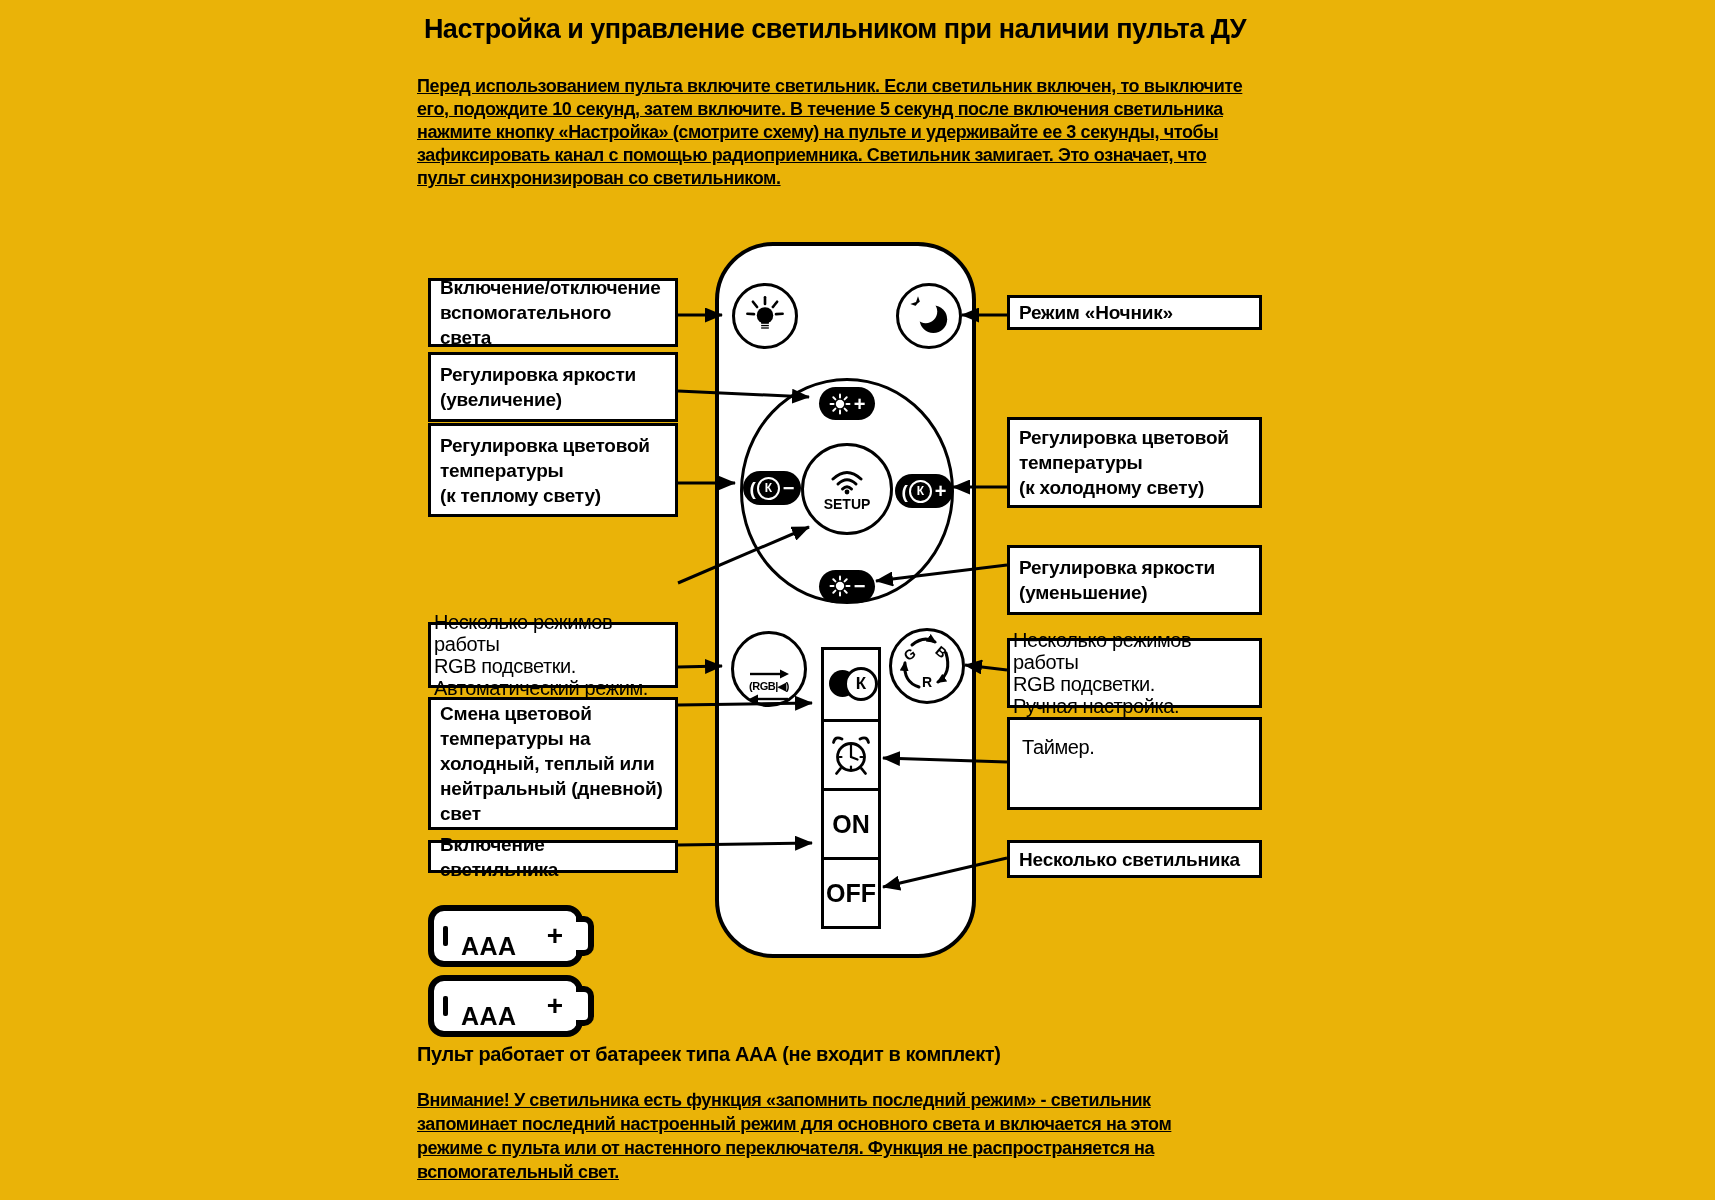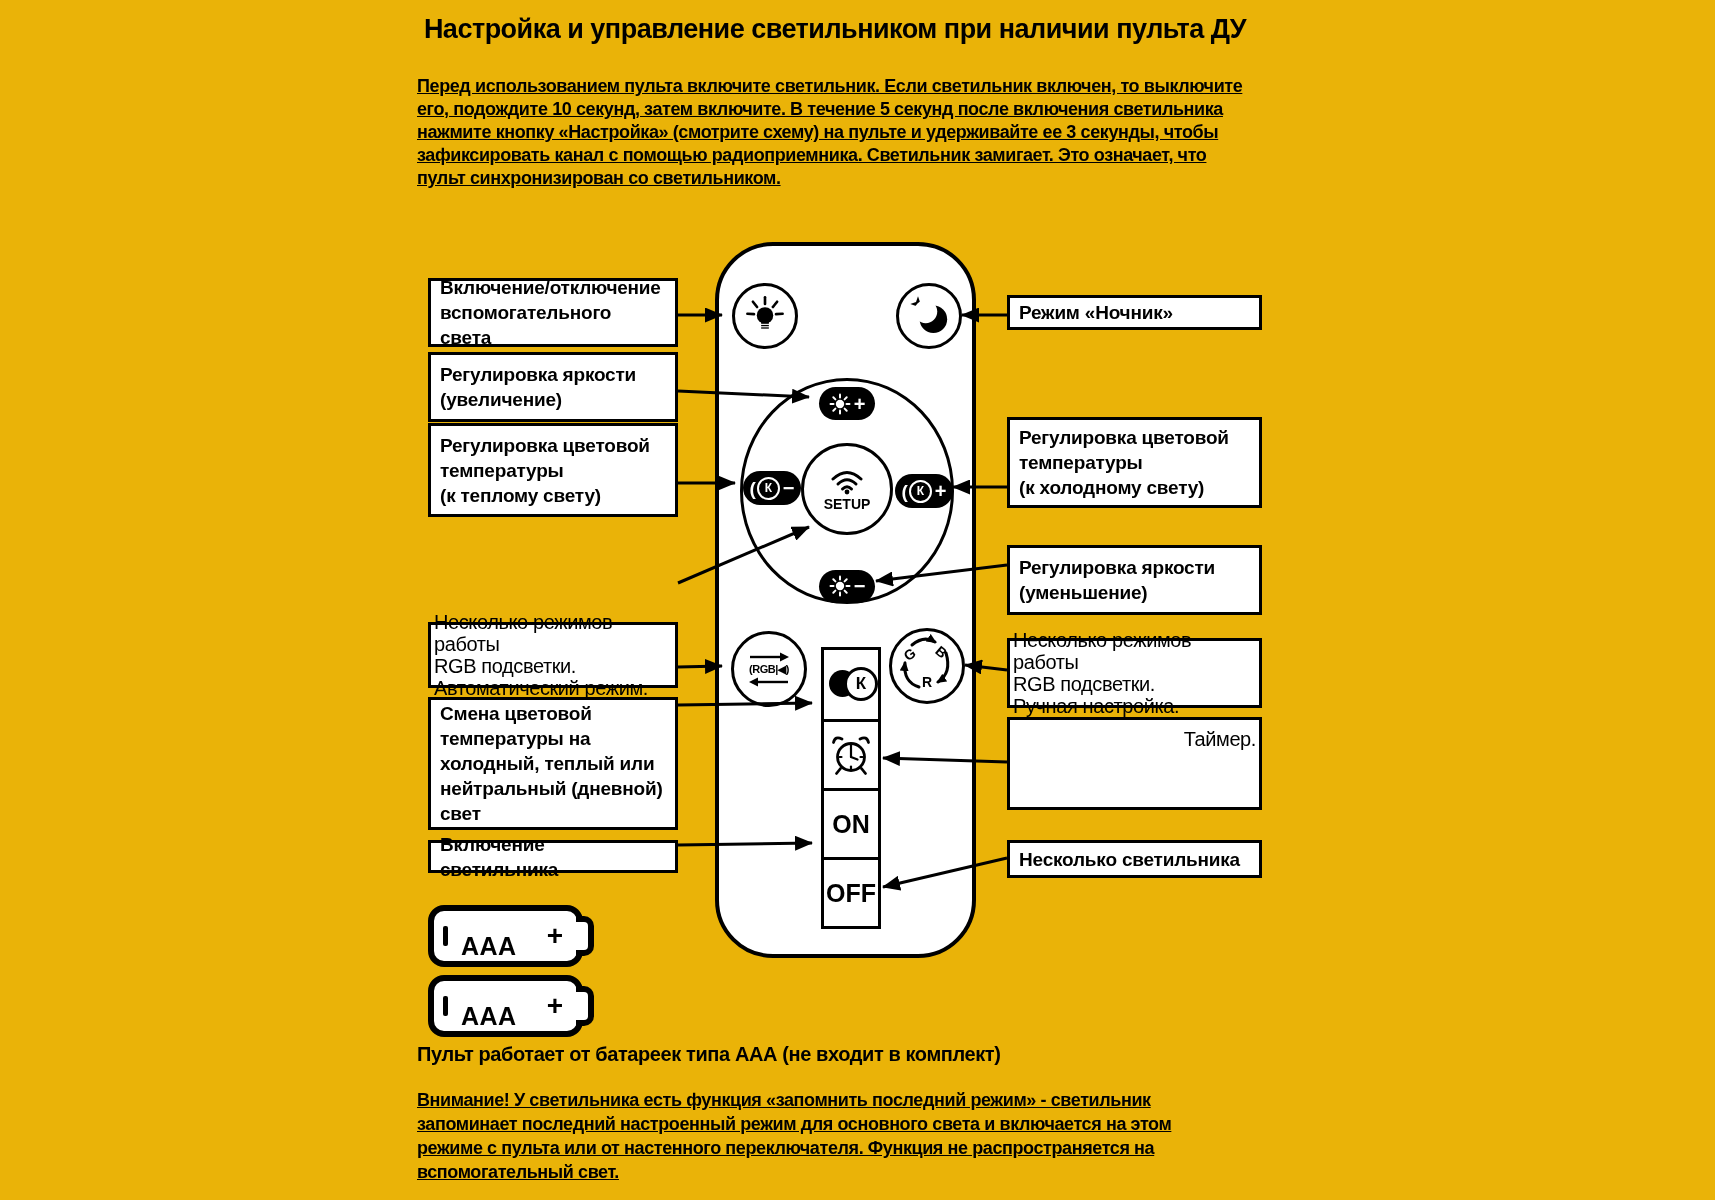--- a/index.html
+++ b/index.html
@@ -7,39 +7,39 @@
           font-family:"Liberation Sans",sans-serif;overflow:hidden;}
   .title{position:absolute;left:395px;top:14px;width:880px;text-align:center;
          font-size:27px;font-weight:bold;letter-spacing:-0.5px;}
   .introline,.warnline{position:absolute;left:417px;white-space:nowrap;font-size:18px;
          font-weight:bold;letter-spacing:-0.4px;text-decoration:underline;}
   .diagram{position:absolute;left:395px;top:215px;width:880px;height:750px;}
   .callout{position:absolute;border:3px solid #000;background:#fff;box-sizing:border-box;
            white-space:pre-line;display:flex;flex-direction:column;justify-content:center;
            padding:4px 9px;font-size:19px;font-weight:bold;line-height:25px;letter-spacing:-0.2px;}
   .callout.reg{font-weight:normal;font-size:20px;line-height:22px;padding:2px 3px;letter-spacing:-0.4px;}
-  .callout.topalign{justify-content:flex-start;padding-top:8px;padding-left:12px;text-align:right;}
+  .callout.topalign{justify-content:flex-start;padding-top:16px;padding-left:12px;}
   .remote{position:absolute;left:320px;top:27px;width:253px;height:708px;border:4px solid #000;
           border-radius:58px;background:#fff;box-sizing:content-box;}
   .cbtn{position:absolute;border:3px solid #000;border-radius:50%;background:#fff;
         display:flex;align-items:center;justify-content:center;box-sizing:border-box;}
   .ring{position:absolute;left:21px;top:132px;width:214px;height:226px;border:3.5px solid #000;
         border-radius:50%;box-sizing:border-box;}
   .pill{position:absolute;background:#000;border-radius:17px;display:flex;align-items:center;
         justify-content:center;gap:3px;color:#fff;box-sizing:border-box;}
   .pill .sign{color:#fff;font-weight:bold;font-size:20px;line-height:1;}
   .kcircle{width:19px;height:19px;border:2px solid #fff;border-radius:50%;display:flex;
            align-items:center;justify-content:center;flex:none;}
   .kcircle span{color:#fff;font-weight:bold;font-size:12px;line-height:1;}
   .kparen{color:#fff;font-weight:bold;font-size:19px;line-height:1;margin-right:-2px;}
   .setupbtn{position:absolute;left:82px;top:197px;width:92px;height:92px;border:3px solid #000;
             border-radius:50%;background:#fff;display:flex;flex-direction:column;align-items:center;
             justify-content:center;box-sizing:border-box;}
   .setuplabel{font-weight:bold;font-size:14px;letter-spacing:0;margin-top:1px;}
-  .rgbface{display:flex;flex-direction:column;align-items:center;justify-content:center;gap:1px;}
+  .rgbface{display:flex;flex-direction:column;align-items:center;justify-content:flex-end;gap:1px;}
   .rgbtext{font-size:11px;font-weight:bold;letter-spacing:-0.5px;white-space:nowrap;}
   .btncol{position:absolute;left:102px;top:401px;width:60px;border:3px solid #000;background:#fff;box-sizing:border-box;}
   .cell{width:100%;height:69px;display:flex;align-items:center;justify-content:center;
         box-sizing:border-box;position:relative;}
   .cell + .cell{border-top:3px solid #000;}
   .onoff{font-weight:bold;font-size:25px;letter-spacing:0;}
   .kblack{position:absolute;left:5px;top:20px;width:27px;height:27px;background:#000;border-radius:50%;}
   .kwhite{position:absolute;left:20px;top:17px;width:28px;height:28px;background:#fff;border:3px solid #000;
           border-radius:50%;display:flex;align-items:center;justify-content:center;}
   .kwhite span{font-weight:bold;font-size:17px;}

